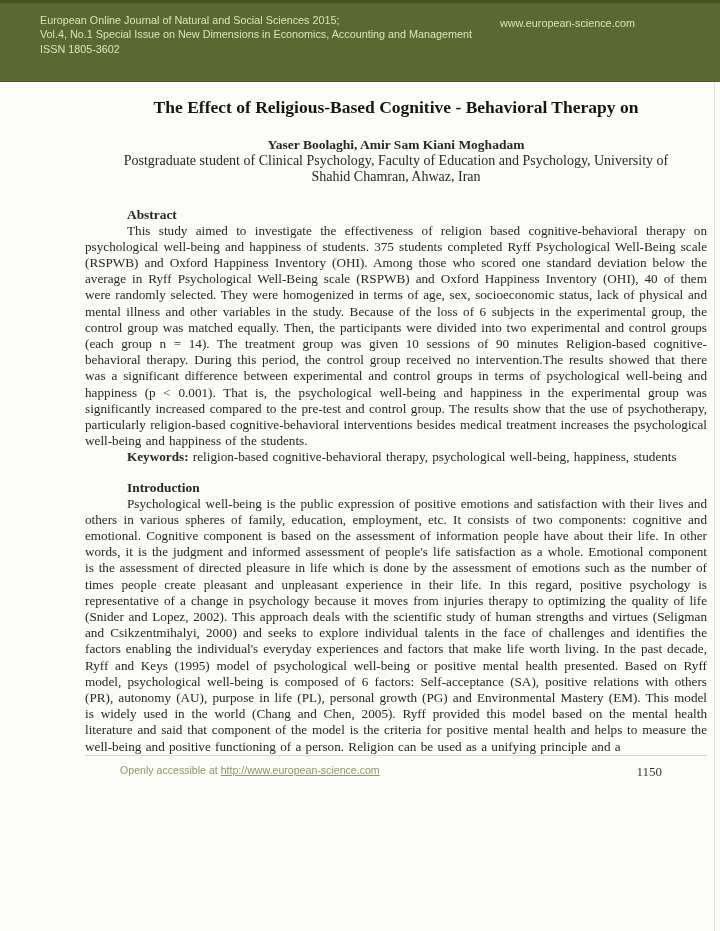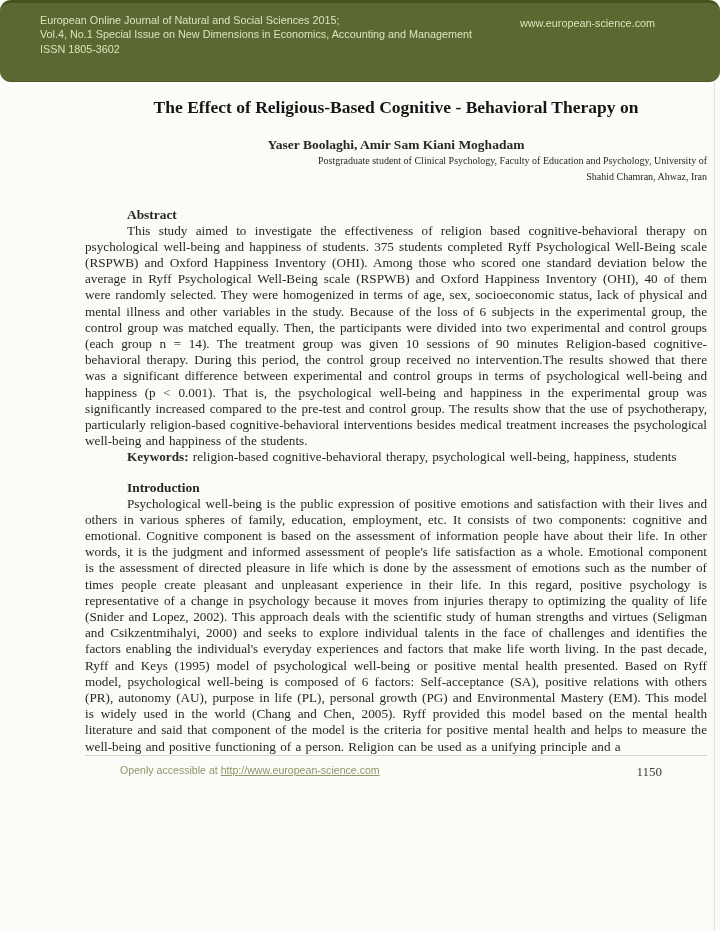--- a/index.html
+++ b/index.html
@@ -17,34 +17,33 @@
   }
   
   .band {
     box-sizing: border-box;
     width: 720px;
     height: 82px;
     background: #5a6932;
     border-top: 3px solid #45531e;
     border-bottom: 1px solid #4c5a26;
     position: relative;
-    border-radius: 11px;
   }
   .band-left {
     position: absolute;
     left: 40px;
     top: 10px;
     font-family: "Liberation Sans", sans-serif;
     font-size: 10.8px;
     line-height: 14.4px;
     color: #dae4bc;
   }
   .band-url {
     position: absolute;
-    left: 520px;
+    left: 500px;
     top: 14px;
     font-family: "Liberation Sans", sans-serif;
     font-size: 10.8px;
     color: #dae4bc;
   }
   
   .page-edge {
     position: absolute;
     left: 714px;
     top: 82px;
@@ -70,22 +69,22 @@
     color: #161616;
   }
   .authors {
     margin-top: 17px;
     text-align: center;
     font-weight: bold;
     font-size: 13.5px;
     line-height: 17px;
   }
   .affiliation {
-    text-align: right;
-    font-size: 10px;
+    text-align: center;
+    font-size: 14px;
     line-height: 16.5px;
   }
   .sec-heading {
     font-weight: bold;
     font-size: 13.4px;
     line-height: 17px;
     padding-left: 42px;
   }
   .sec-heading.abstract-h { margin-top: 20px; }
   .sec-heading.intro-h { margin-top: 13px; }

